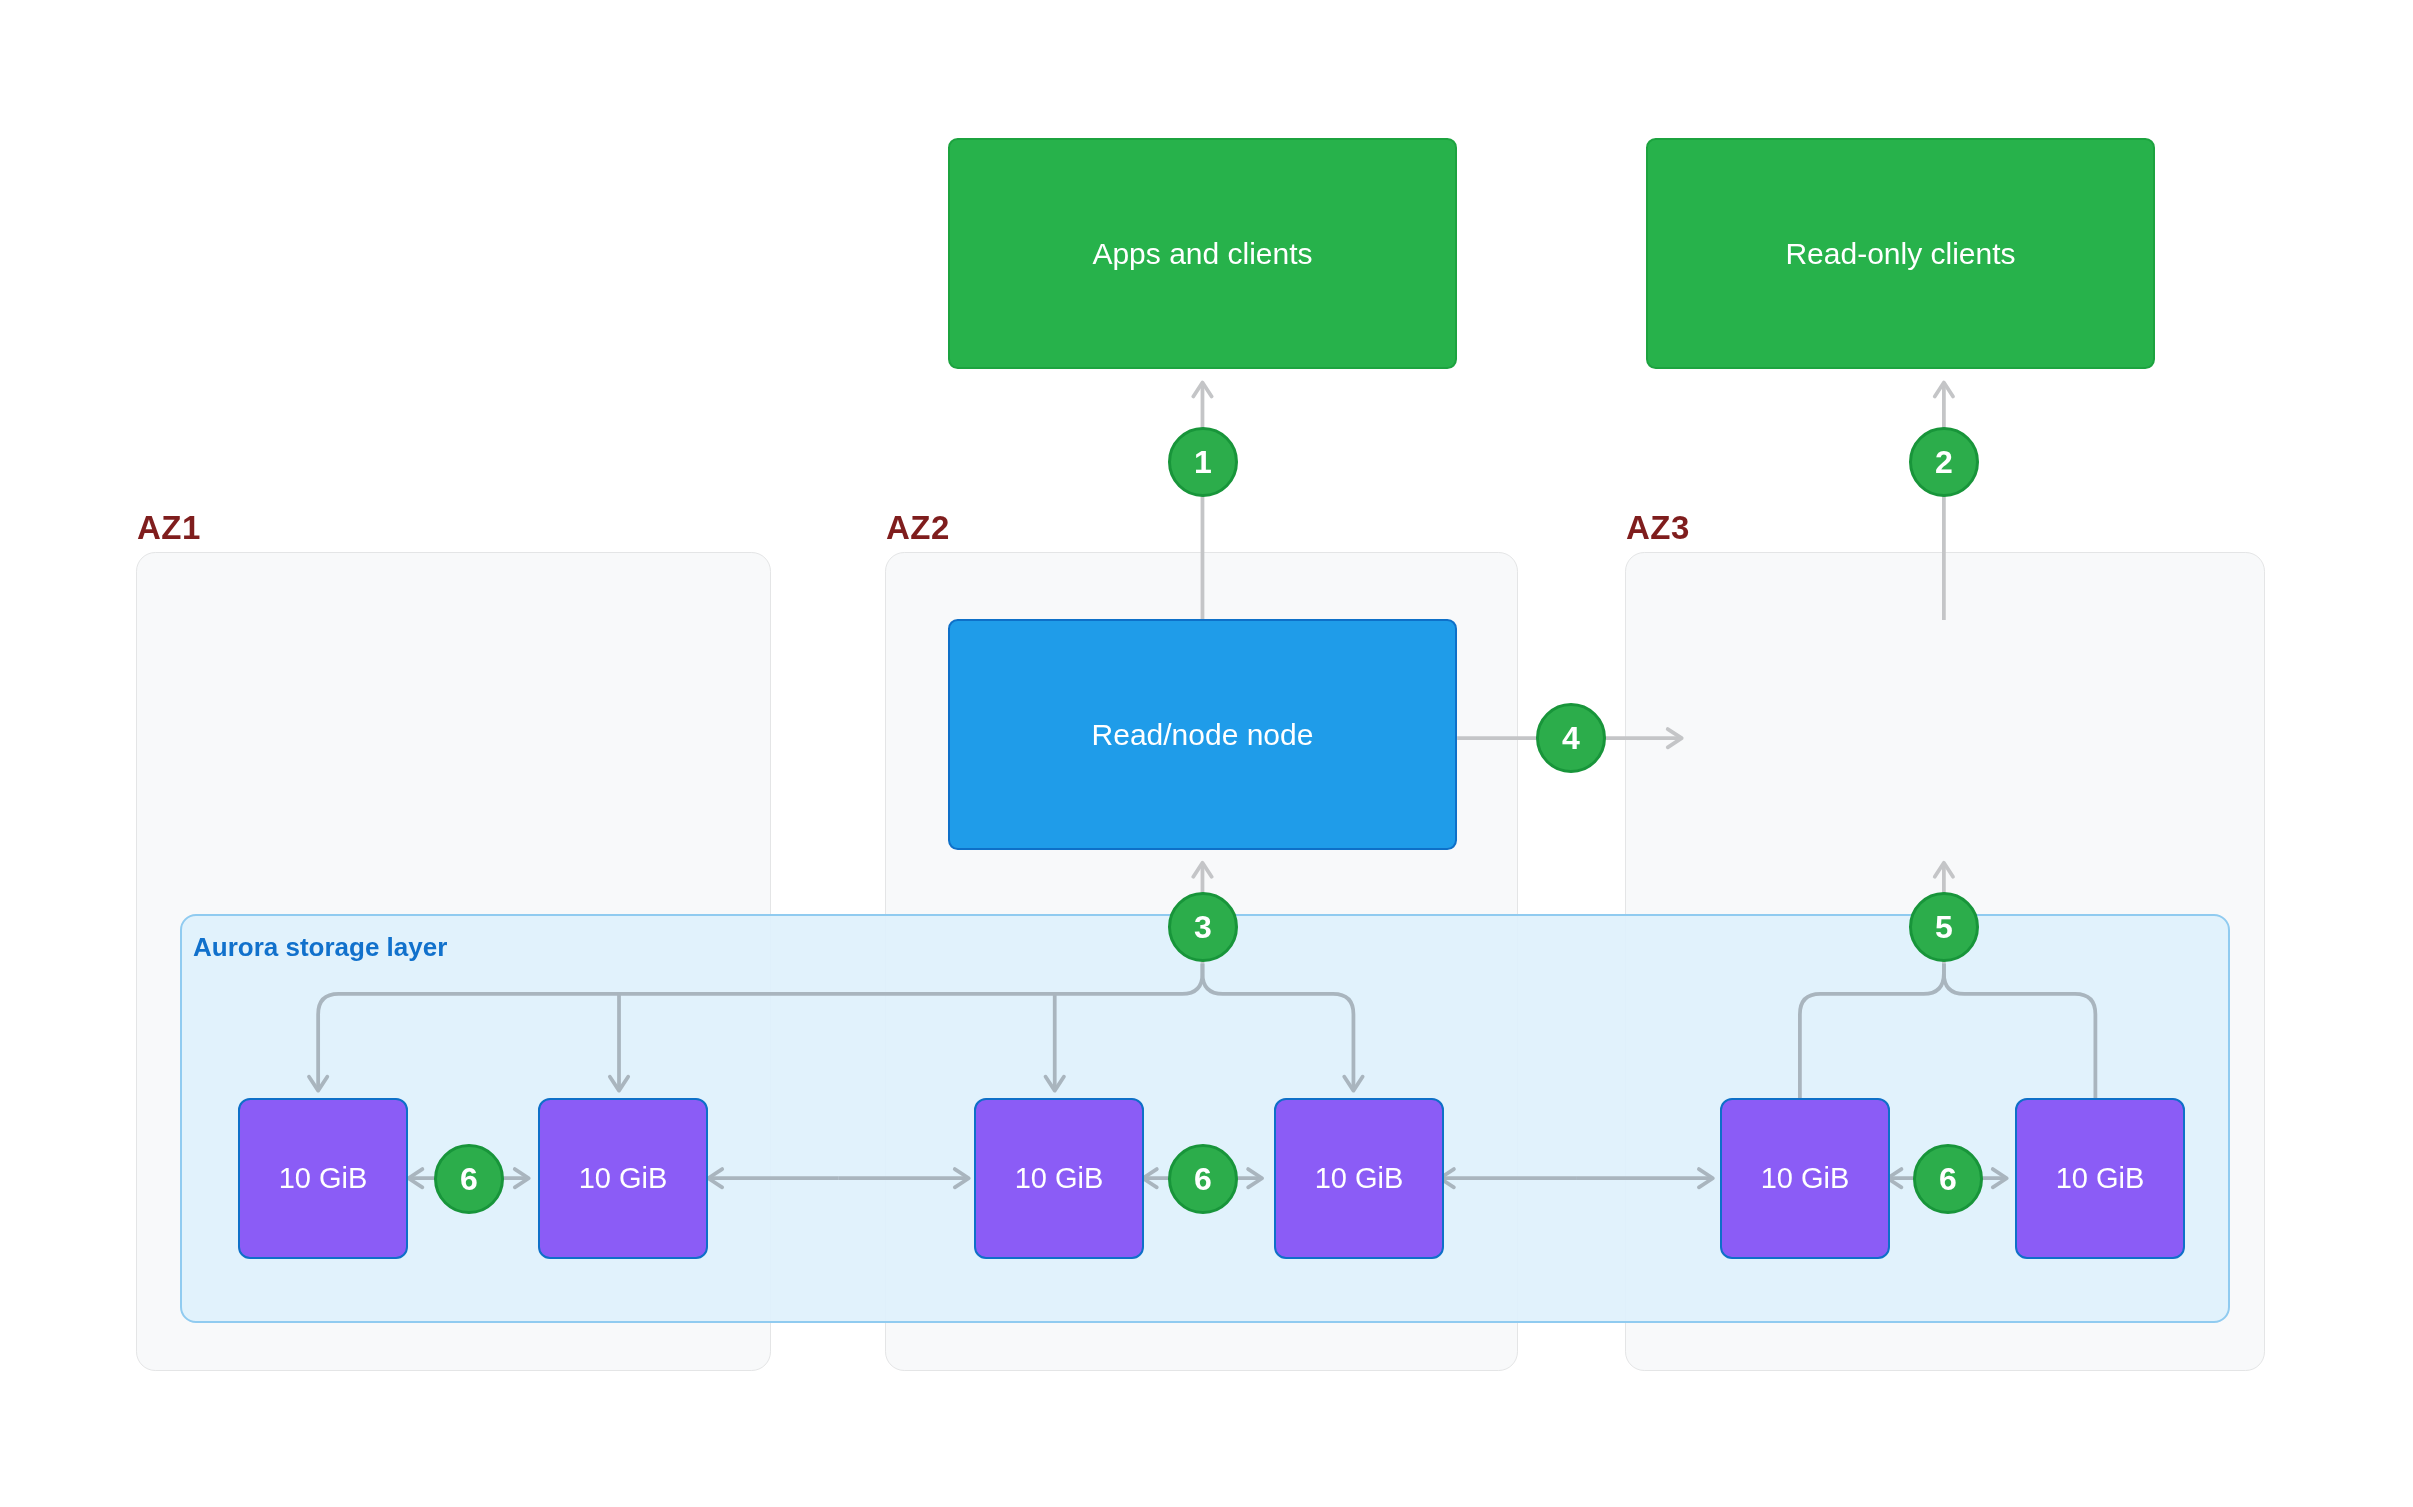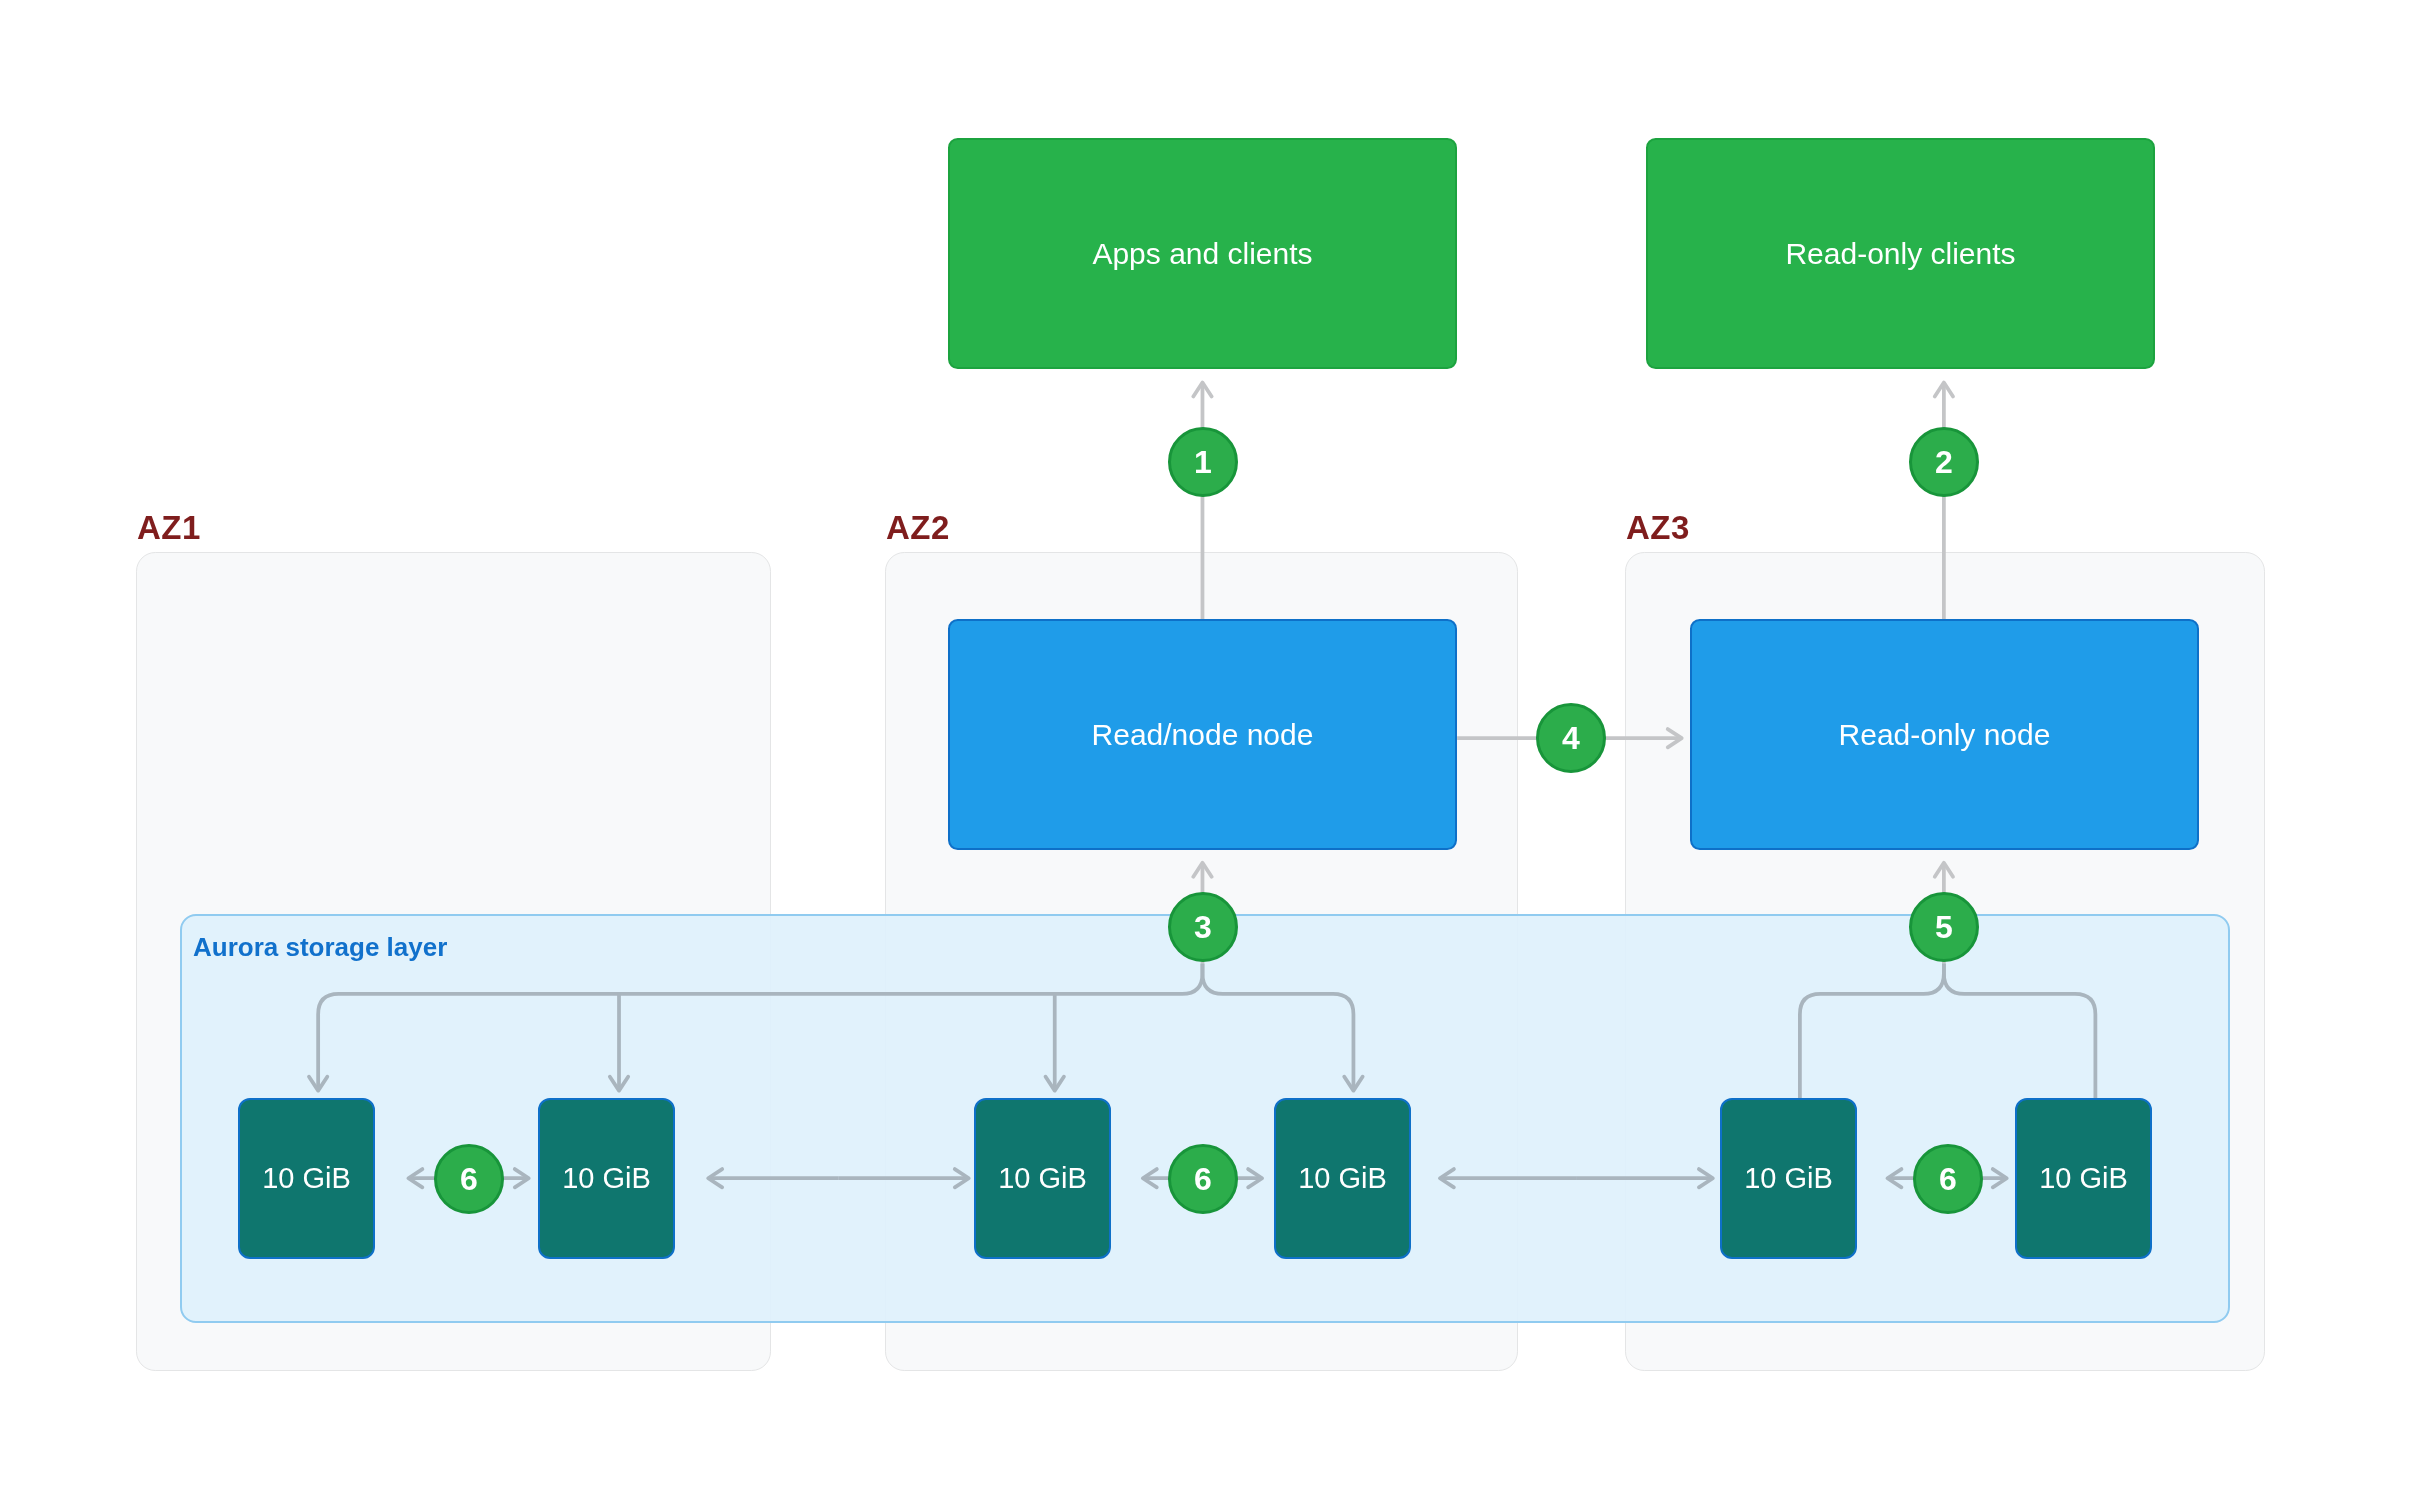--- a/index.html
+++ b/index.html
@@ -41,21 +41,21 @@
     color:#ffffff;font-size:30px;box-sizing:border-box;z-index:4;white-space:nowrap;
   }
   .green{background:#27B24B;border:2.1px solid #1CA33F;}
   .blue{background:#1F9CE9;border:2.1px solid #0E70C8;}
   #g1{left:948px;top:138px;}
   #g2{left:1646px;top:138px;}
   #n1{left:948px;top:619px;}
   #n2{left:1690px;top:619px;}
   
   .sbox{
-    position:absolute;top:1098px;width:137px;height:161px;background:#0f766e;
+    position:absolute;top:1098px;width:170px;height:161px;background:#8b5cf6;
     border:2.1px solid #0E70C8;border-radius:12px;display:flex;align-items:center;
     justify-content:center;color:#ffffff;font-size:29px;box-sizing:border-box;
     z-index:4;white-space:nowrap;
   }
   #b1{left:238px;}  #b2{left:538px;} #b3{left:974px;}
   #b4{left:1274px;} #b5{left:1720px;} #b6{left:2015px;}
   
   .badge{
     position:absolute;width:70px;height:70px;border-radius:50%;
     background:#2CAD4B;border:3.2px solid #18953A;display:flex;align-items:center;
@@ -134,23 +134,20 @@
   <div class="bigbox green" id="g1">
     <span>Apps and clients</span>
   </div>
   <div class="bigbox green" id="g2">
     <span>Read-only clients</span>
   </div>
 
   <div class="bigbox blue" id="n1">
     <span>Read/node node</span>
   </div>
-  <div class="bigbox blue" id="n2">
-    <span>Read-only node</span>
-  </div>
 
   <div class="sbox" id="b1">
     <span>10 GiB</span>
   </div>
   <div class="sbox" id="b2">
     <span>10 GiB</span>
   </div>
   <div class="sbox" id="b3">
     <span>10 GiB</span>
   </div>

